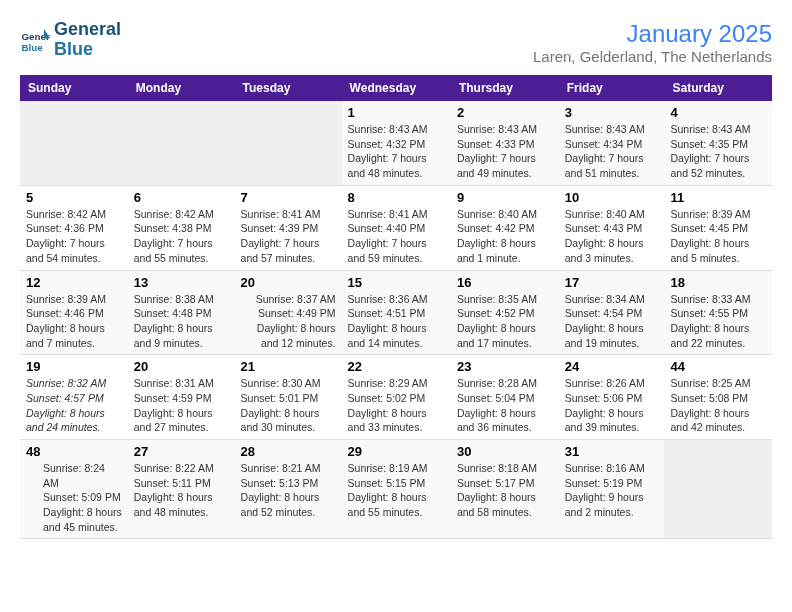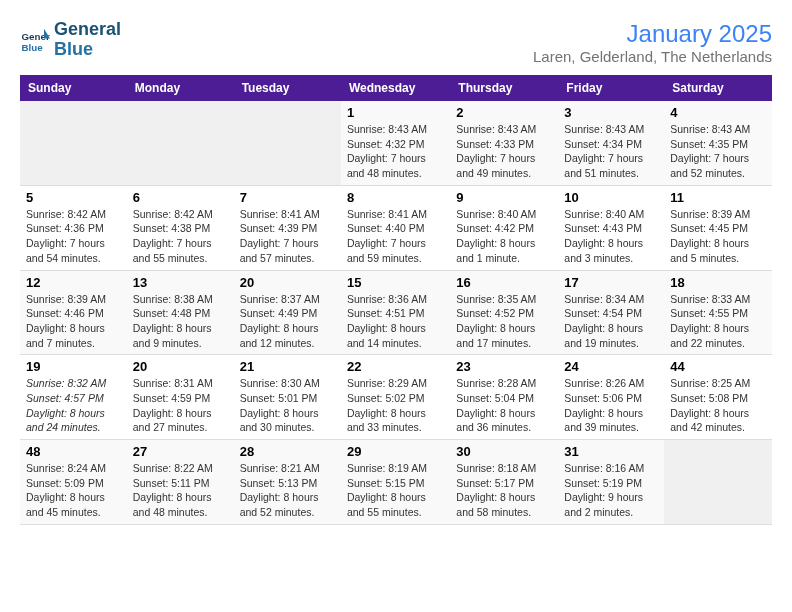--- a/index.html
+++ b/index.html
@@ -218,21 +218,21 @@
         </td>
         <td>
           <span class="day-num">13</span>
           <div class="day-detail" style="white-space: pre-line;">Sunrise: 8:38 AM
 Sunset: 4:48 PM
 Daylight: 8 hours
 and 9 minutes.</div>
         </td>
         <td>
           <span class="day-num">20</span>
-          <div class="day-detail" style="white-space: pre-line;">Sunrise: 8:37 AM
+          <div class="day-detail" style="white-space: pre-line; text-align: right;">Sunrise: 8:37 AM
 Sunset: 4:49 PM
 Daylight: 8 hours
 and 12 minutes.</div>
         </td>
         <td>
           <span class="day-num">15</span>
           <div class="day-detail" style="white-space: pre-line;">Sunrise: 8:36 AM
 Sunset: 4:51 PM
 Daylight: 8 hours
 and 14 minutes.</div>
@@ -306,21 +306,21 @@
           <span class="day-num">44</span>
           <div class="day-detail" style="white-space: pre-line;">Sunrise: 8:25 AM
 Sunset: 5:08 PM
 Daylight: 8 hours
 and 42 minutes.</div>
         </td>
       </tr>
       <tr>
         <td>
           <span class="day-num">48</span>
-          <div class="day-detail" style="white-space: pre-line;">Sunrise: 8:24 AM
+          <div class="day-detail" style="white-space: pre-line; margin-left: 17px;">Sunrise: 8:24 AM
 Sunset: 5:09 PM
 Daylight: 8 hours
 and 45 minutes.</div>
         </td>
         <td>
           <span class="day-num">27</span>
           <div class="day-detail" style="white-space: pre-line;">Sunrise: 8:22 AM
 Sunset: 5:11 PM
 Daylight: 8 hours
 and 48 minutes.</div>

